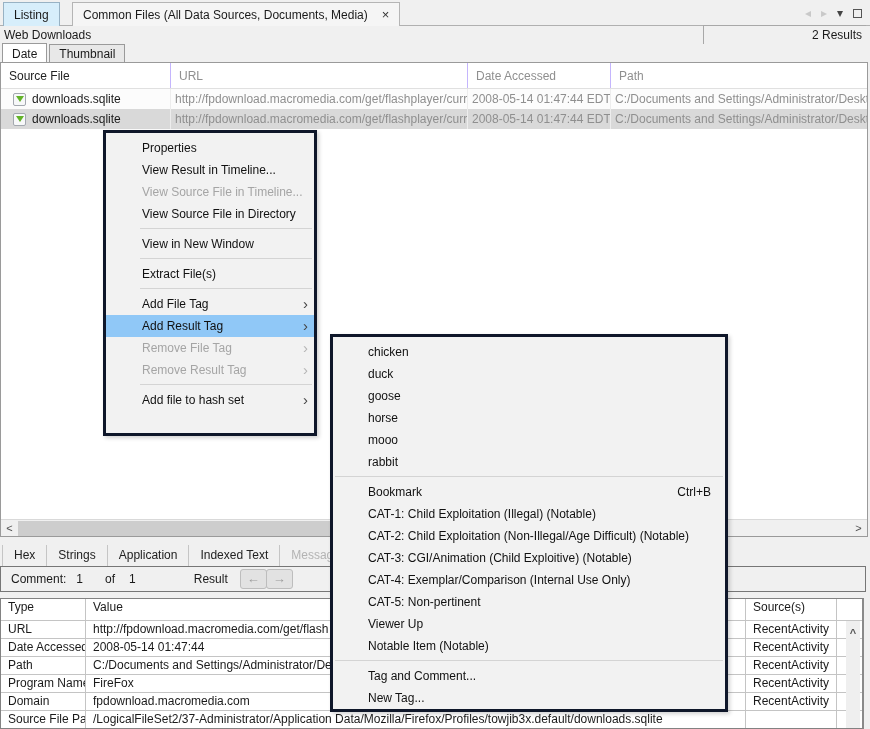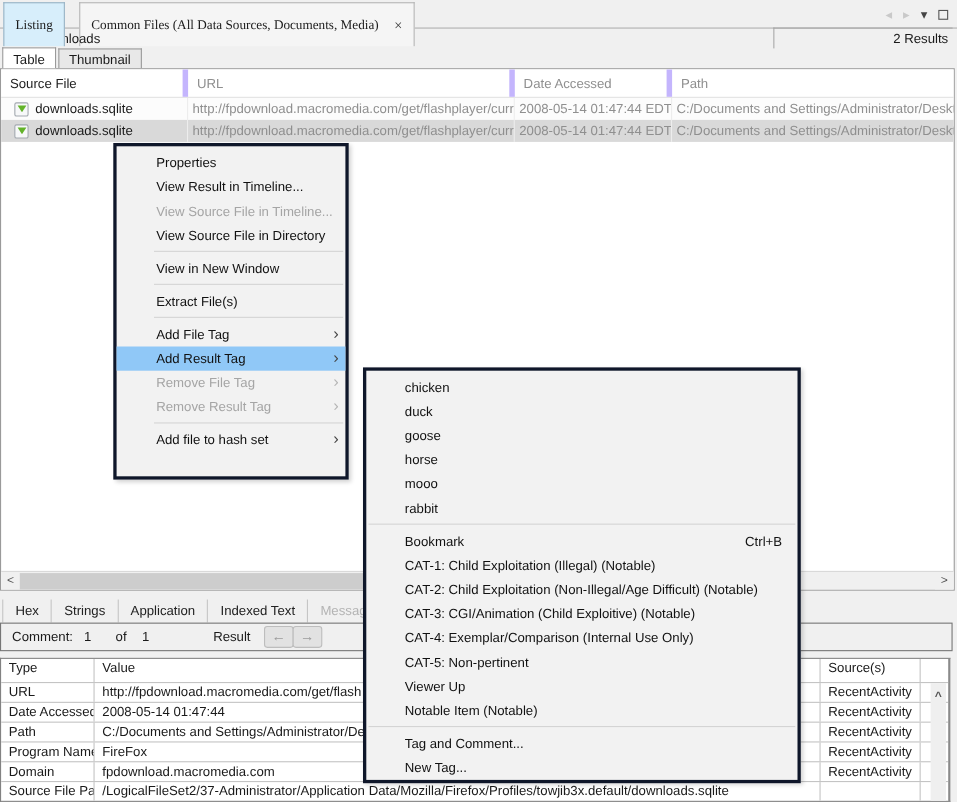--- a/index.html
+++ b/index.html
@@ -3,22 +3,22 @@
 <meta charset="utf-8">
 <style>
   * { margin:0; padding:0; box-sizing:border-box; }
   html,body { width:870px; height:729px; overflow:hidden;
     font-family:"Liberation Sans","DejaVu Sans",sans-serif; font-size:12px; color:#1a1a1a;
     background:#f0f0f0; position:relative; }
 
   
   .tabbar { position:absolute; left:0; top:0; width:870px; height:26px;
     background:#f0f0f0; border-bottom:1px solid #b0b0b0; }
-  .wtab { position:absolute; top:2px; height:40px; display:flex; align-items:center;
-    padding:0 10px; border:1px solid #b5b5b5; border-bottom:none; background:#f5f5f5;font-family:Liberation Serif, serif; }
+  .wtab { position:absolute; top:2px; height:24px; display:flex; align-items:center;
+    padding:0 10px; border:1px solid #b5b5b5; border-bottom:none; background:#f5f5f5; }
   .wtab.active { background:#d7eefb; border-color:#98b2c4; z-index:2; }
   .wtab .close { margin-left:14px; color:#333; font-size:13px; line-height:1; cursor:default; }
   .tab-ctrls { position:absolute; right:8px; top:6px; display:flex; gap:10px; align-items:center; }
   .tab-ctrls .nav { color:#c9c9c9; font-size:12px; }
   .tab-ctrls .caret { color:#444; font-size:12px; }
   .tab-ctrls .sq { width:9px; height:9px; border:1px solid #555; display:inline-block; }
 
   
   .listing-hd { position:absolute; left:0; top:26px; width:870px; height:18px; }
   .listing-title { position:absolute; left:4px; top:2px; }
@@ -27,21 +27,21 @@
 
   
   .vtabs { position:absolute; left:2px; top:44px; height:18px; display:flex; align-items:flex-end; }
   .vtab { padding:2px 9px 1px; border:1px solid #9a9a9a; border-bottom:none; background:#e8e8e8; margin-right:2px; }
   .vtab.active { background:#fff; position:relative; z-index:3; height:19px; padding-top:3px; }
 
   
   .main-panel { position:absolute; left:0; top:62px; width:868px; height:475px;
     background:#fff; border:1px solid #9a9a9a; overflow:hidden; }
   .thead { display:flex; height:26px; border-bottom:1px solid #e0e0e0; background:#fff; }
-  .th { display:flex; align-items:center; padding-left:8px; border-right:5px solid #c4b5fd; color:#222; }
+  .th { display:flex; align-items:center; padding-left:8px; border-right:1px solid #c4b5fd; color:#222; }
   .trow { display:flex; height:20px; align-items:center; background:#fcfcfc; }
   .trow.selected { background:#d9d9d9; }
   .cell { height:100%; display:flex; align-items:center; padding-left:4px; overflow:hidden;
     white-space:nowrap; border-right:1px solid #ededed; }
   .c-source { width:170px; }
   .c-url { width:297px; color:#8f8f8f; }
   .c-date { width:143px; color:#8f8f8f; }
   .c-path { flex:1; color:#8f8f8f; border-right:none; }
   .c-source .fname { margin-left:6px; color:#1a1a1a; }
   .dl-icon { width:13px; height:13px; border:1px solid #a3a8af; border-radius:2px; background:#f7f8f9;
@@ -124,21 +124,21 @@
 
 <div class="listing-hd">
   <span class="listing-title">Web Downloads</span>
   <div class="result-box">
     <span>2 Results</span>
   </div>
 </div>
 
 <div class="vtabs">
   <div class="vtab active">
-    <span>Table</span>
+    <span>Date</span>
   </div>
   <div class="vtab">
     <span>Thumbnail</span>
   </div>
 </div>
 
 <div class="main-panel">
   <div class="thead">
     <div class="th c-source">Source File</div>
     <div class="th c-url">URL</div>

